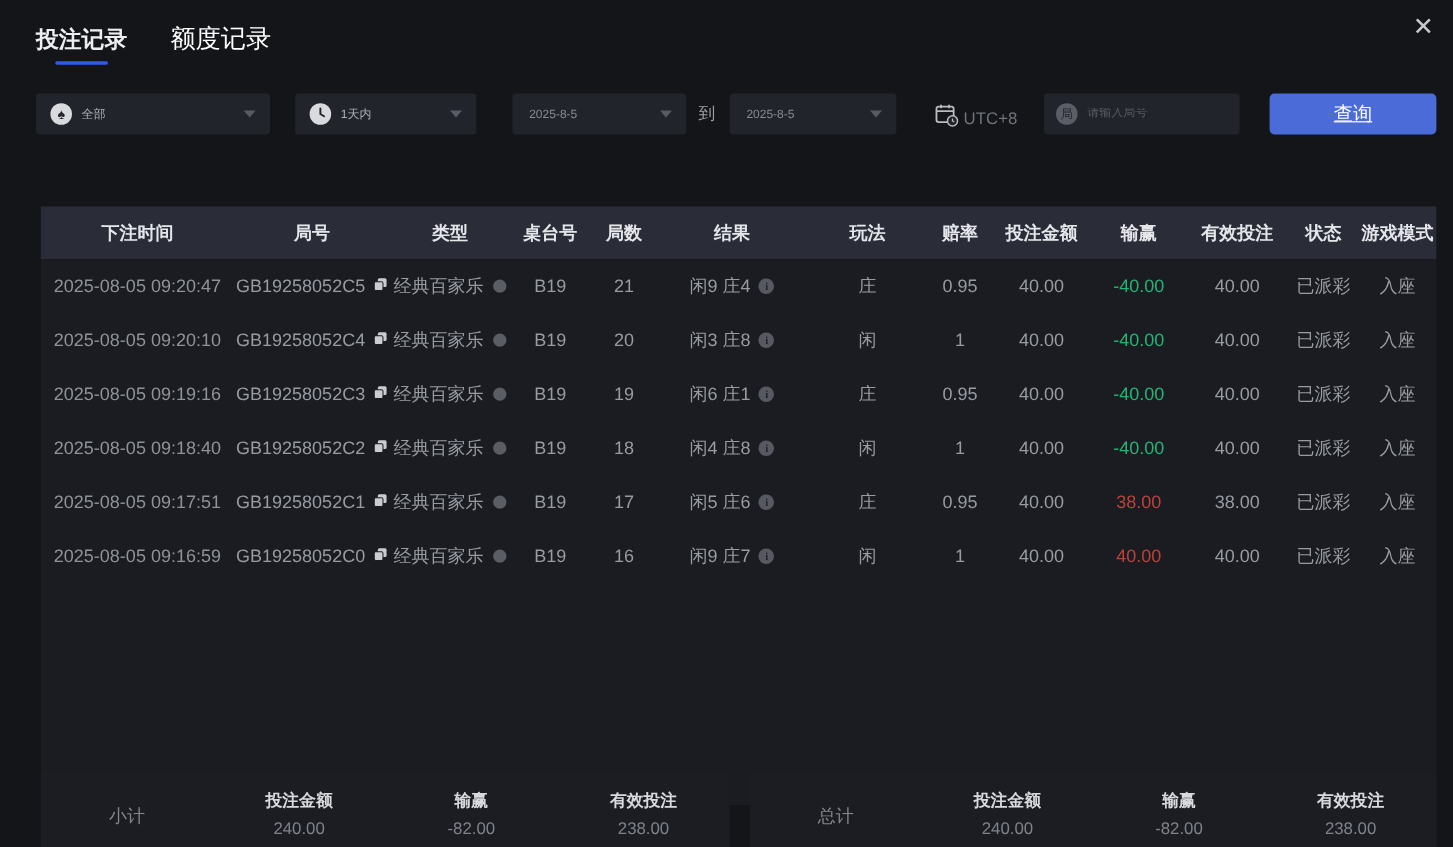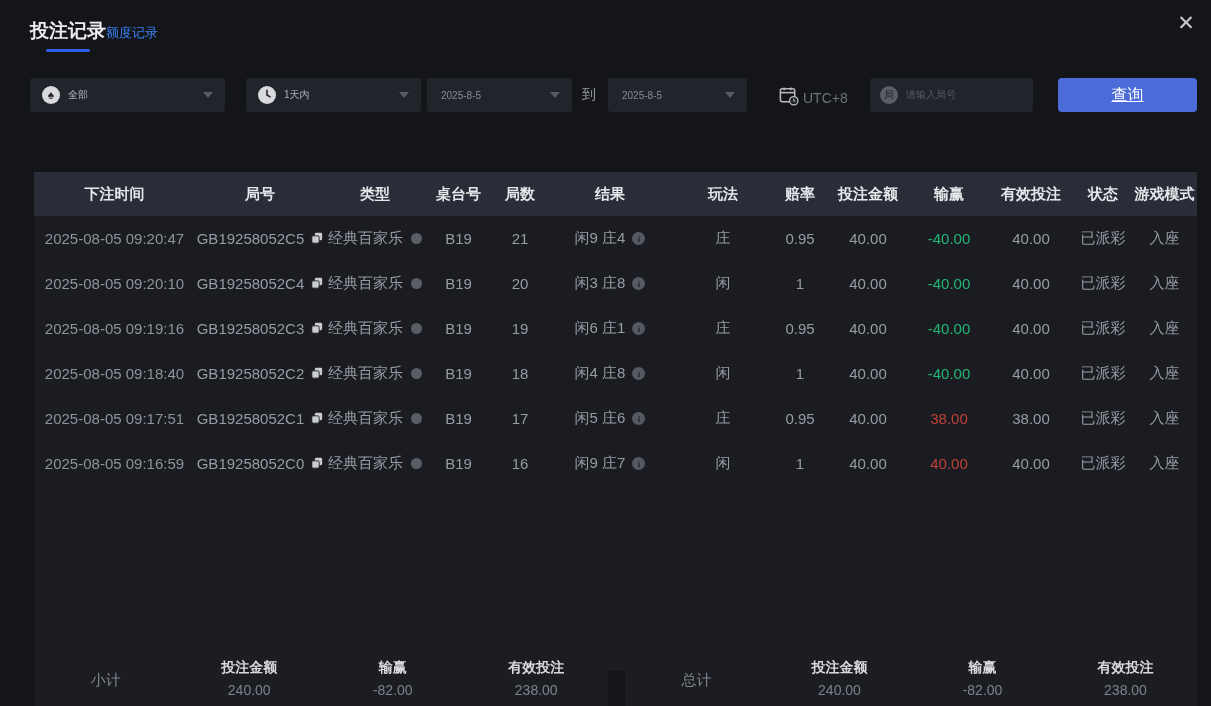--- a/index.html
+++ b/index.html
@@ -4,49 +4,49 @@
 <style>
   * { margin:0; padding:0; box-sizing:border-box; }
   html,body { background:#0d0e11; }
   .app {
     position:relative; width:1211px; height:706px;
     background:#141519; overflow:hidden;
     font-family:"Liberation Sans", sans-serif;
     -webkit-font-smoothing:antialiased;
   }
   
-  .tabs-row { position:absolute; left:30px; top:18px; display:flex; align-items:baseline; }
+  .tabs-row { position:absolute; left:30px; top:18px; display:flex; align-items:baseline; gap:36px; }
   .tab { cursor:pointer; }
   .tab.active { position:relative; font-size:19px; font-weight:bold; color:#edeef0; padding-bottom:12px; }
   .tab.active .underline {
     position:absolute; left:50%; transform:translateX(-50%);
     bottom:4px; width:44px; height:3px; border-radius:2px; background:#2e5ce6;
   }
-  .tab.inactive { font-size:13px; color:#3b82f6; }
+  .tab.inactive { font-size:21px; color:#ffffff; }
   .close-btn {
     position:absolute; right:10px; top:8px; font-size:21px; color:#c7c9cc;
     width:30px; height:30px; line-height:30px; text-align:center; cursor:pointer;
   }
   
   .filter-bar { position:absolute; left:0; top:78px; width:100%; height:34px; }
   .fctl { position:absolute; top:0; height:34px; background:#22242b; border-radius:3px; display:flex; align-items:center; }
   .select { cursor:pointer; padding:0 12px; }
   .sel-text { font-size:10px; color:#aeb1b7; margin-left:8px; flex:1; }
   .sel-text.dim { color:#878b92; margin-left:2px; }
   .chevron {
     width:0; height:0; border-left:5px solid transparent; border-right:5px solid transparent;
     border-top:6px solid #575b64; margin-left:8px;
   }
   .circle-icon {
     width:18px; height:18px; border-radius:50%; background:#d9dadd;
     display:flex; align-items:center; justify-content:center; flex:none;
     font-size:12px; color:#22242b; line-height:1;
   }
   #sel-game { left:30px;  width:195px; }
-  #sel-time { left:246px; width:175px; }
+  #sel-time { left:246px; width:151px; }
   #sel-from { left:427px; width:145px; }
   #sel-to   { left:608px; width:139px; }
   .to-label { position:absolute; left:582px; top:8px; font-size:14px; color:#9b9ea5; }
   .utc { position:absolute; left:778px; top:7px; display:flex; align-items:center; gap:4px; }
   .utc-text { font-size:14px; color:#6e727a; }
   .round-input-wrap { left:870px; width:163px; padding:0 10px; gap:8px; }
   .round-input-icon {
     width:18px; height:18px; border-radius:50%; background:#5a5d64; flex:none;
     display:flex; align-items:center; justify-content:center; font-size:10px; color:#1f2126;
   }

